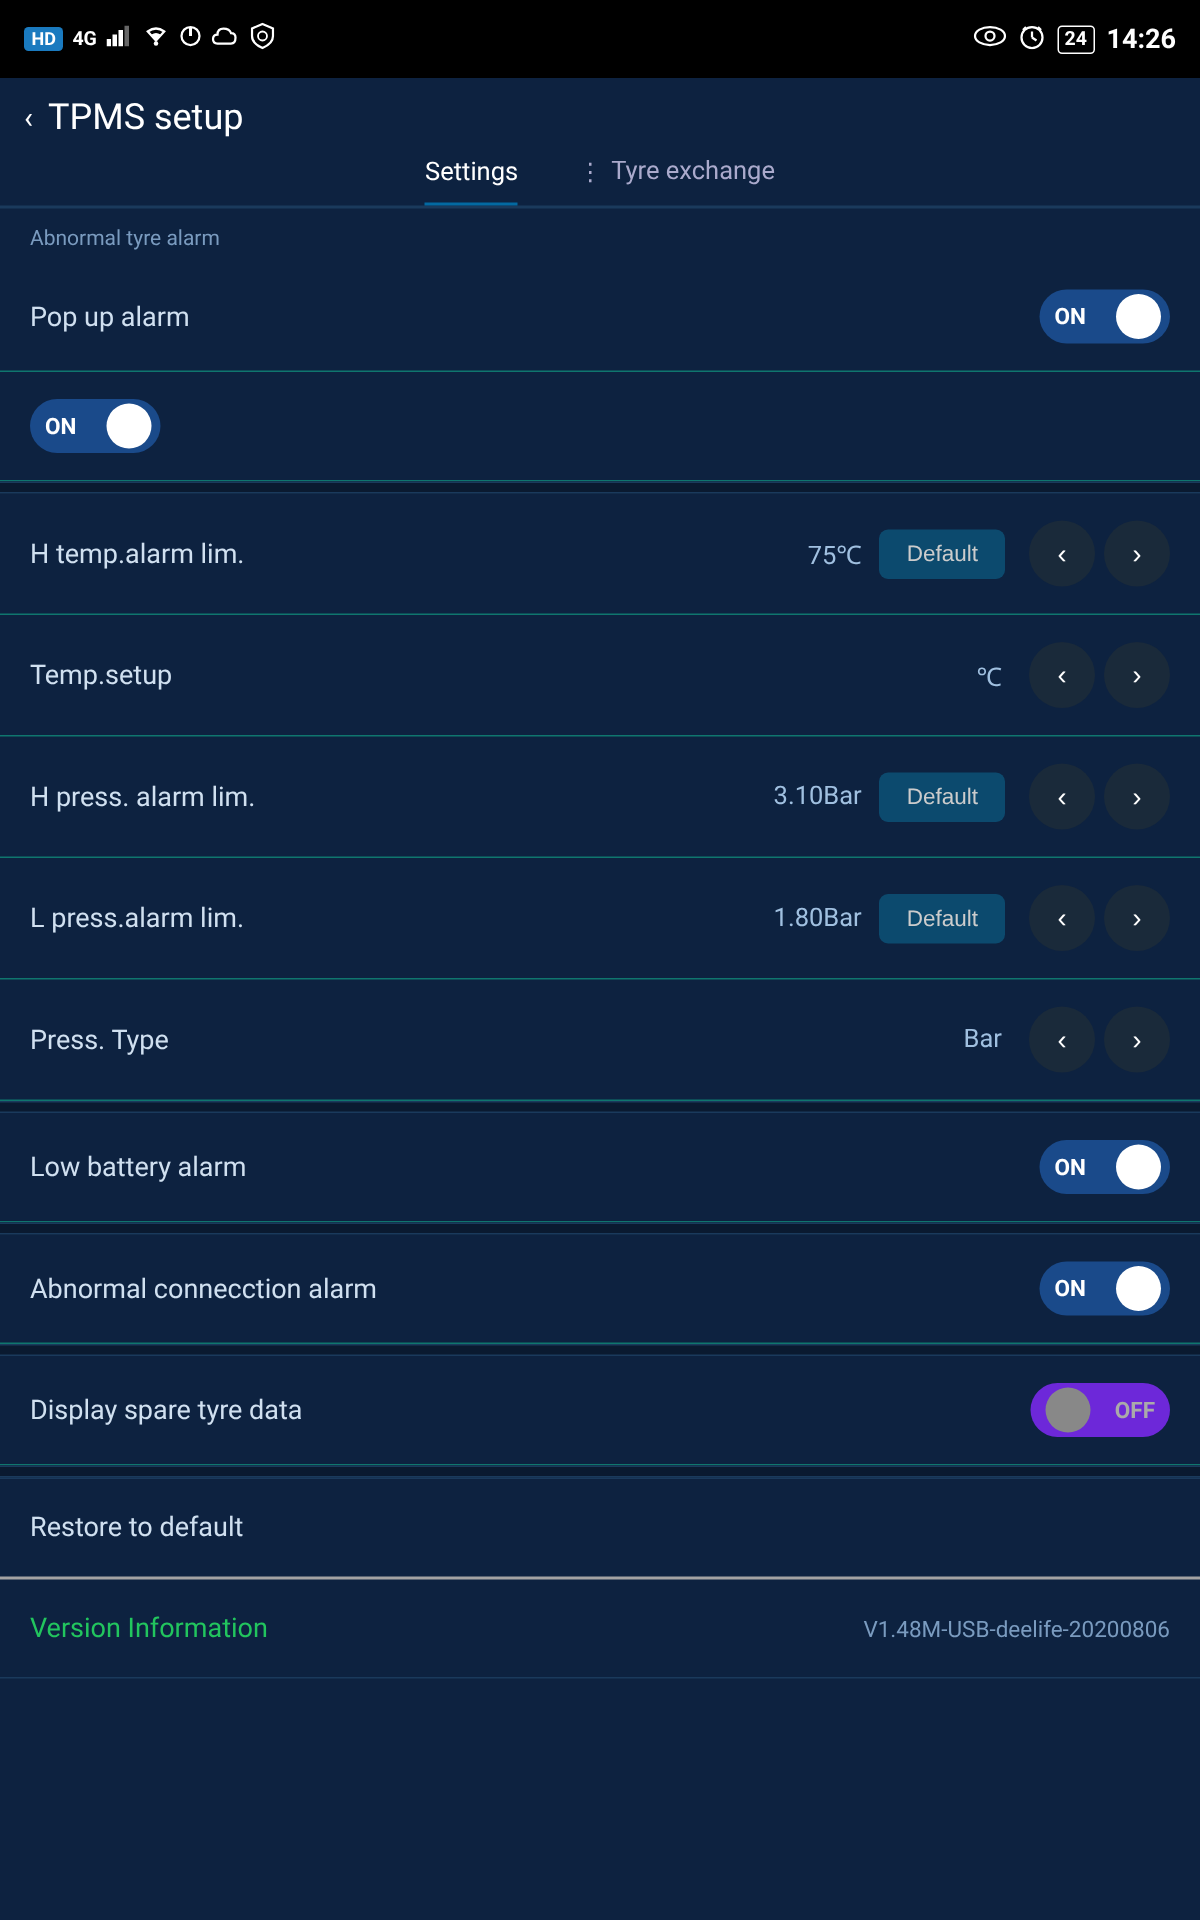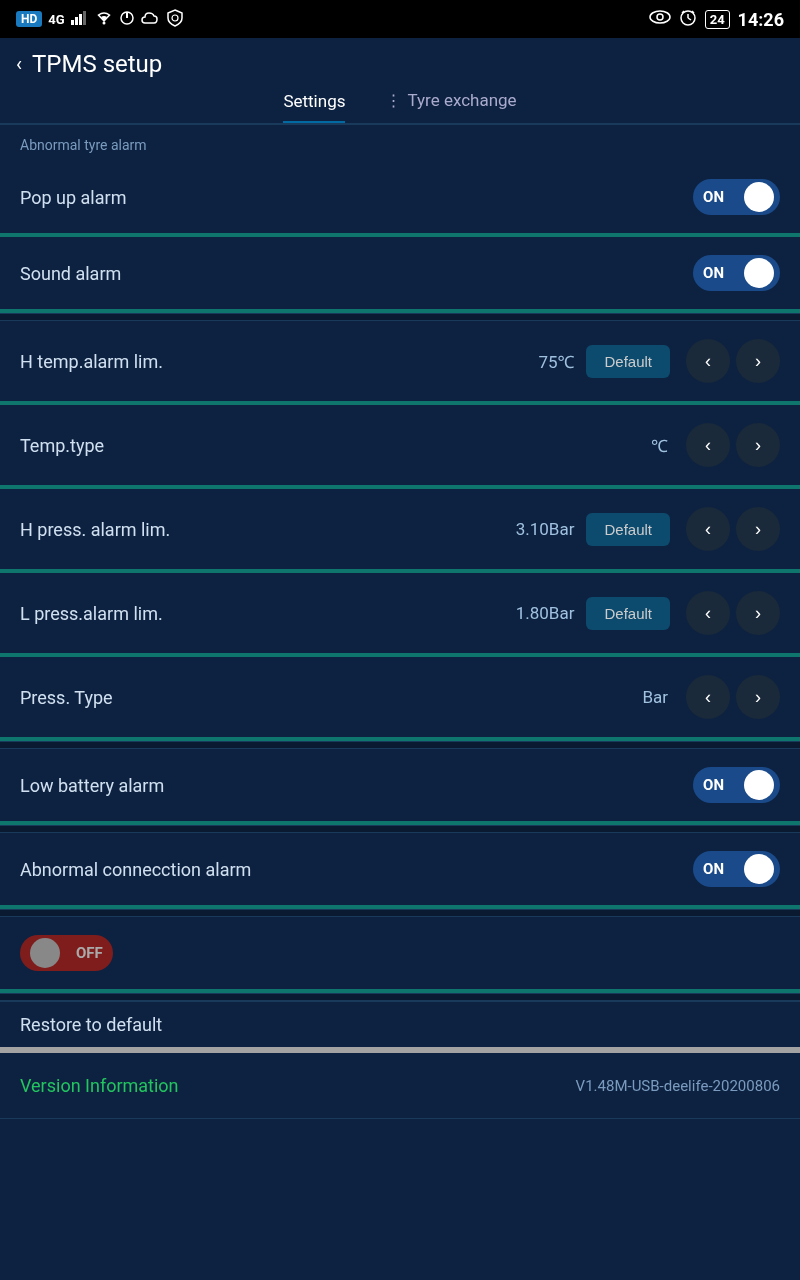--- a/index.html
+++ b/index.html
@@ -8,21 +8,21 @@
       min-height: 1280px;
       background: #0d2240;
       font-family: 'Roboto', Arial, sans-serif;
       color: #fff;
       overflow-x: hidden;
     }
 
     
     .status-bar {
       background: #000;
-      height: 38px;
+      height: 52px;
       display: flex;
       align-items: center;
       justify-content: space-between;
       padding: 0 16px;
       font-size: 14px;
       color: #fff;
     }
     .status-left { display: flex; align-items: center; gap: 6px; }
     .status-right { display: flex; align-items: center; gap: 8px; font-size: 16px; font-weight: bold; }
 
@@ -81,21 +81,21 @@
       font-size: 14px;
       color: #7a9bbf;
       border-top: 1px solid #1a3a5c;
     }
 
     
     .setting-row {
       display: flex;
       align-items: center;
       padding: 18px 20px;
-      border-bottom: 4px solid #0f766e;
+      border-bottom: 1px solid #0f766e;
       min-height: 64px;
     }
     .setting-label {
       font-size: 18px;
       color: #d0e0f0;
       flex: 1;
     }
     .setting-value {
       font-size: 17px;
       color: #a0c0e0;
@@ -120,21 +120,21 @@
       margin-right: 4px;
     }
     .toggle-knob {
       width: 30px;
       height: 30px;
       background: #fff;
       border-radius: 50%;
     }
     .toggle.on .toggle-label { color: #fff; }
     .toggle.off {
-      background: #7f1d1d;
+      background: #6d28d9;
     }
     .toggle.off .toggle-label { color: #aaa; }
     .toggle.off .toggle-knob { background: #888; }
 
     
     .default-btn {
       background: #0c4a6e;
       color: #ccc;
       border: none;
       border-radius: 6px;
@@ -180,22 +180,22 @@
       color: #22c55e;
       flex: 1;
     }
     .version-value {
       font-size: 15px;
       color: #7a9bbf;
     }
 
     
     .restore-row {
-      padding: 12px 20px;
-      border-bottom: 6px solid #a3a3a3;
+      padding: 22px 20px;
+      border-bottom: 2px solid #a3a3a3;
       border-top: 1px solid #1a3a5c;
     }
     .restore-label {
       font-size: 18px;
       color: #d0e0f0;
     }
   </style>
 </head>
 <body>
 
@@ -281,39 +281,38 @@
 
   <div class="setting-row">
     <span class="setting-label">Pop up alarm</span>
     <div class="toggle on">
       <span class="toggle-label">ON</span>
       <div class="toggle-knob"></div>
     </div>
   </div>
 
   <div class="setting-row">
-    <span class="setting-label">Sound alarm</span>
     <div class="toggle on">
       <span class="toggle-label">ON</span>
       <div class="toggle-knob"></div>
     </div>
   </div>
 
   <div class="divider"></div>
 
   <div class="setting-row">
     <span class="setting-label">H temp.alarm lim.</span>
     <span class="setting-value">75℃</span>
     <button class="default-btn">Default</button>
     <button class="arrow-btn">‹</button>
     <button class="arrow-btn">›</button>
   </div>
 
   <div class="setting-row">
-    <span class="setting-label">Temp.type</span>
+    <span class="setting-label">Temp.setup</span>
     <span class="setting-value">℃</span>
     <button class="arrow-btn">‹</button>
     <button class="arrow-btn">›</button>
   </div>
 
   <div class="setting-row">
     <span class="setting-label">H press. alarm lim.</span>
     <span class="setting-value">3.10Bar</span>
     <button class="default-btn">Default</button>
     <button class="arrow-btn">‹</button>
@@ -351,20 +350,21 @@
     <span class="setting-label">Abnormal connecction alarm</span>
     <div class="toggle on">
       <span class="toggle-label">ON</span>
       <div class="toggle-knob"></div>
     </div>
   </div>
 
   <div class="divider"></div>
 
   <div class="setting-row">
+    <span class="setting-label">Display spare tyre data</span>
     <div class="toggle off">
       <div class="toggle-knob"></div>
       <span class="toggle-label">OFF</span>
     </div>
   </div>
 
   <div class="divider"></div>
 
   <div class="restore-row">
     <span class="restore-label">Restore to default</span>

